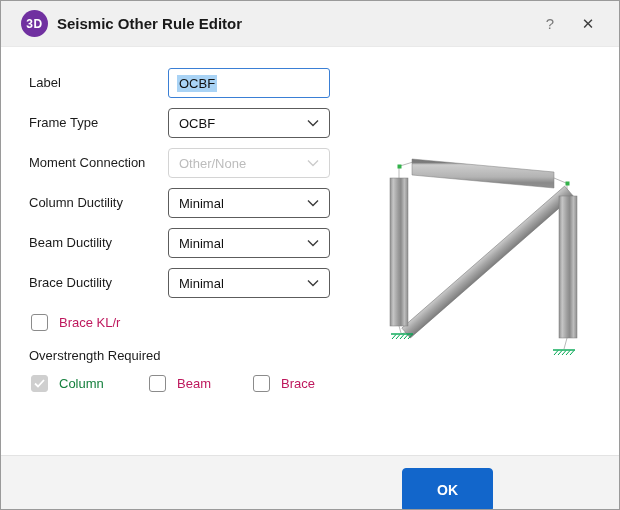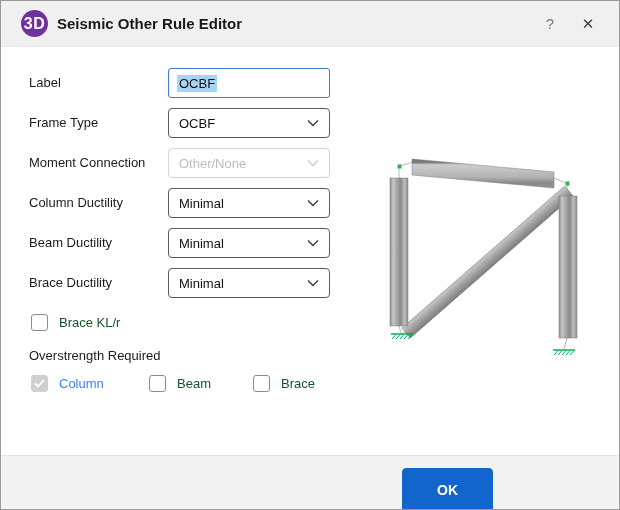--- a/index.html
+++ b/index.html
@@ -5,21 +5,21 @@
   html,body{margin:0;padding:0;background:#d8d8d8;}
   #dialog{
     position:relative;width:618px;height:508px;margin:0;
     background:#ffffff;border:1px solid #9a9a9a;
     font-family:"Liberation Sans",sans-serif;overflow:hidden;
   }
   
   .titlebar{position:absolute;top:0;left:0;right:0;height:45px;
     background:var(--titlebar_bg,#f0f0f0);border-bottom:1px solid #e9e9e9;}
   .app-icon{position:absolute;left:20px;top:9px;width:27px;height:27px;border-radius:50%;
-    background:var(--icon_purple,#7030a0);color:#fff;font-size:16px;font-weight:700;
+    background:var(--icon_purple,#7030a0);color:#fff;font-size:12px;font-weight:700;
     display:flex;align-items:center;justify-content:center;letter-spacing:.5px;}
   .title{position:absolute;left:56px;top:0;line-height:45px;font-size:15px;font-weight:600;color:#191919;}
   .tb-btn{position:absolute;top:0;height:45px;width:34px;background:transparent;border:0;
     font-family:inherit;display:flex;align-items:center;justify-content:center;cursor:default;}
   .help-btn{left:532px;color:#7a7a7a;font-size:15px;}
   .close-btn{left:570px;color:#3f3f3f;font-size:15px;}
   
   .row{position:absolute;left:0;width:370px;height:30px;}
   .flabel{position:absolute;left:28px;top:0;line-height:30px;font-size:13px;color:#1b1b1b;white-space:nowrap;}
   .control{position:absolute;left:167px;top:0;width:162px;height:30px;box-sizing:border-box;}
@@ -32,22 +32,22 @@
   .combo .chev{flex:0 0 auto;}
   .combo .chev polyline{stroke:#3c3c3c;}
   .combo.disabled{border-color:#d4d4d4;}
   .combo.disabled .val{color:#bcbcbc;}
   .combo.disabled .chev polyline{stroke:#cccccc;}
   
   .cbrow{position:absolute;height:20px;display:flex;align-items:center;}
   .cb{width:17px;height:17px;box-sizing:border-box;border:1px solid #8b8b8b;border-radius:3px;
     background:#fff;display:flex;align-items:center;justify-content:center;}
   .cb.checked-disabled{background:#cfcfcf;border-color:#cfcfcf;}
-  .cb-label{font-size:13px;color:#14532d;margin-left:11px;}
-  .cb-label.disabled{color:#3b82f6;}
+  .cb-label{font-size:13px;color:#be185d;margin-left:11px;}
+  .cb-label.disabled{color:#15803d;}
   .section-label{position:absolute;left:28px;font-size:13px;color:#1b1b1b;}
   
   .preview{position:absolute;left:370px;top:140px;width:250px;height:230px;}
   
   .footer{position:absolute;left:0;right:0;top:454px;height:54px;
     background:var(--footer_bg,#f3f3f3);border-top:1px solid #e3e3e3;}
   .btn{position:absolute;top:12px;height:44px;border-radius:4px;font-size:14px;font-weight:600;
     font-family:inherit;cursor:default;}
   .btn.primary{left:401px;width:91px;background:var(--accent,#1266cb);
     border:1px solid var(--accent,#1266cb);color:#ffffff;}

